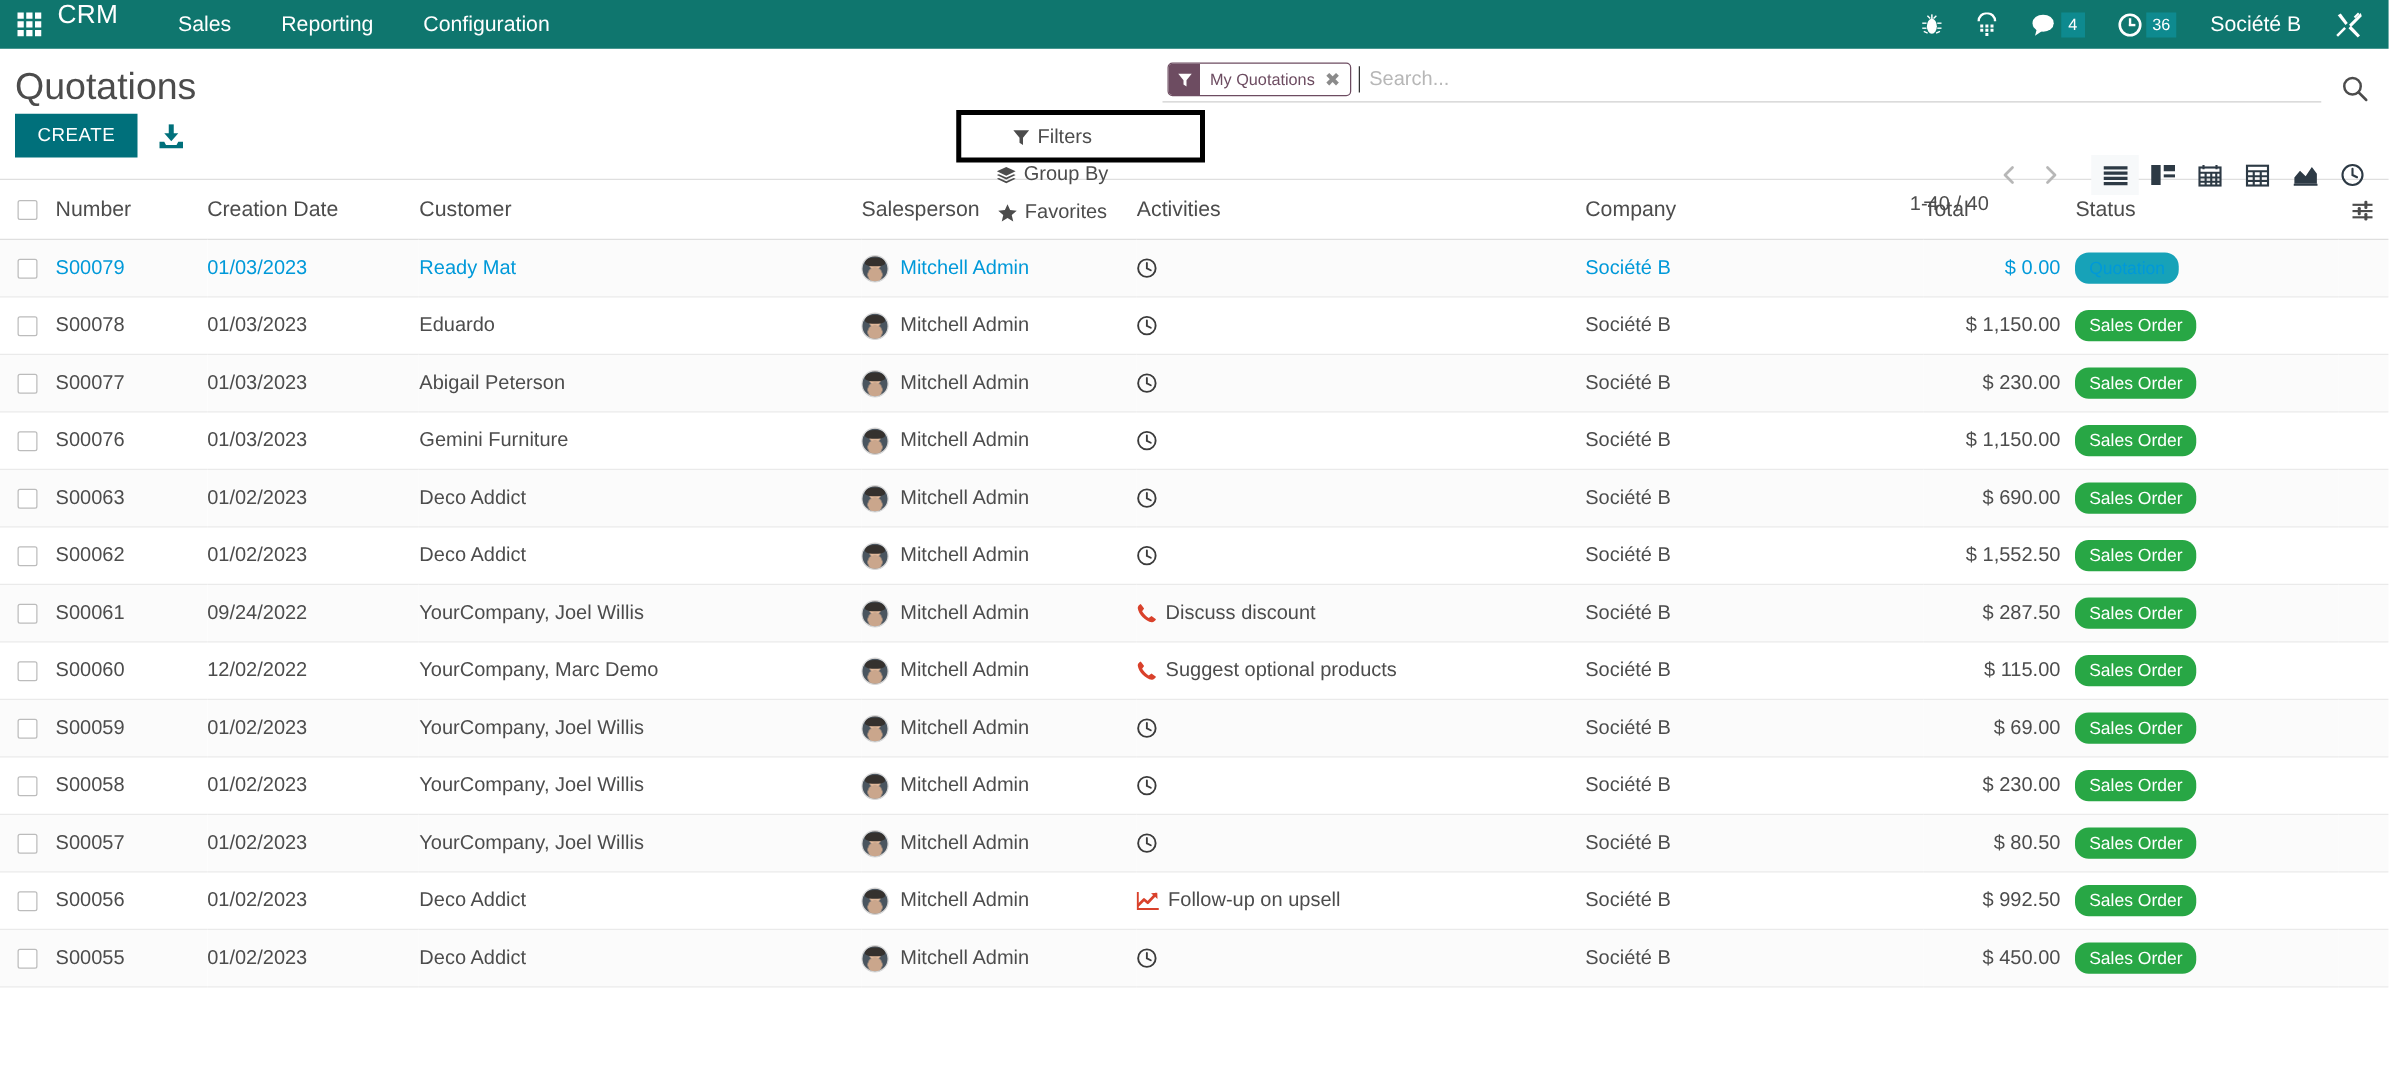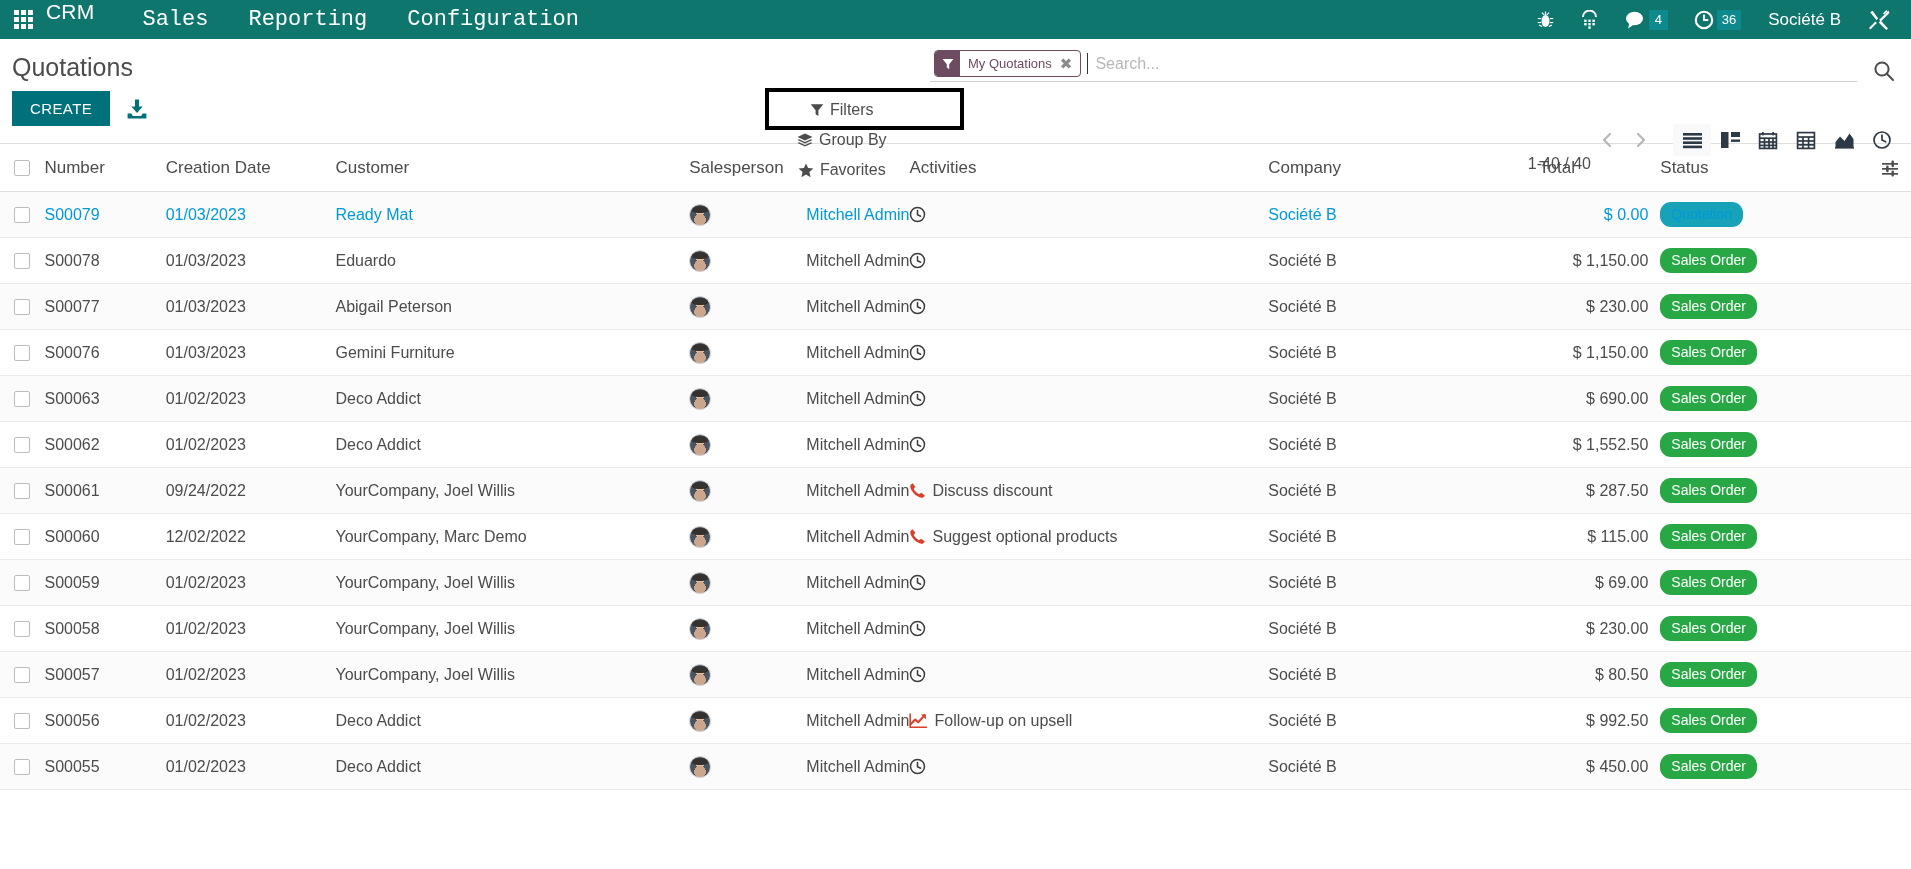--- a/index.html
+++ b/index.html
@@ -39,24 +39,23 @@
   .brand {
     font-size: 21px;
     padding-right: 28px;
     letter-spacing: .2px;
     cursor: pointer;
   }
   .menu-item {
     padding: 0 20px;
     height: 39px;
     line-height: 39px;
-    font-size: 22px;
+    font-size: 17px;
     cursor: pointer;
     white-space: nowrap;
-    font-family: Liberation Mono, monospace;
   }
   .nav-right {
     margin-left: auto;
     display: flex;
     align-items: center;
     height: 39px;
     padding-right: 8px;
   }
   .nav-icon {
     padding: 0 13px;
@@ -114,21 +113,21 @@
   
   .control-panel {
     background: #ffffff;
     border-bottom: 1px solid #dfdfdf;
     position: relative;
     height: 105px;
   }
   .cp-title {
     position: absolute;
     left: 12px; top: 14px;
-    font-size: 25px;
+    font-size: 30px;
     color: #4c4c4c;
     font-weight: 400;
   }
   .cp-buttons {
     position: absolute;
     left: 12px; top: 52px;
     display: flex;
     align-items: center;
   }
   .btn-create {
@@ -327,21 +326,21 @@
   th.col-total { text-align: right; padding-right: 12px !important; }
 
   .chkbox {
     width: 16px; height: 16px;
     border: 1px solid #bcbcbc;
     border-radius: 2px;
     background: #ffffff;
     display: block;
     cursor: pointer;
   }
-  .cell-sales { display: flex; align-items: center; justify-content: space-between; }
+  .cell-sales { display: flex; align-items: center; }
   .avatar-sm {
     width: 22px; height: 22px; border-radius: 50%;
     margin-right: 9px;
     flex: none;
     background:
       radial-gradient(circle at 50% 74%, #caa68c 0 32%, rgba(0,0,0,0) 33%),
       radial-gradient(circle at 50% 33%, #e3bb9d 0 26%, rgba(0,0,0,0) 27%),
       linear-gradient(#4a555f, #4a555f);
     position: relative;
     overflow: hidden;

